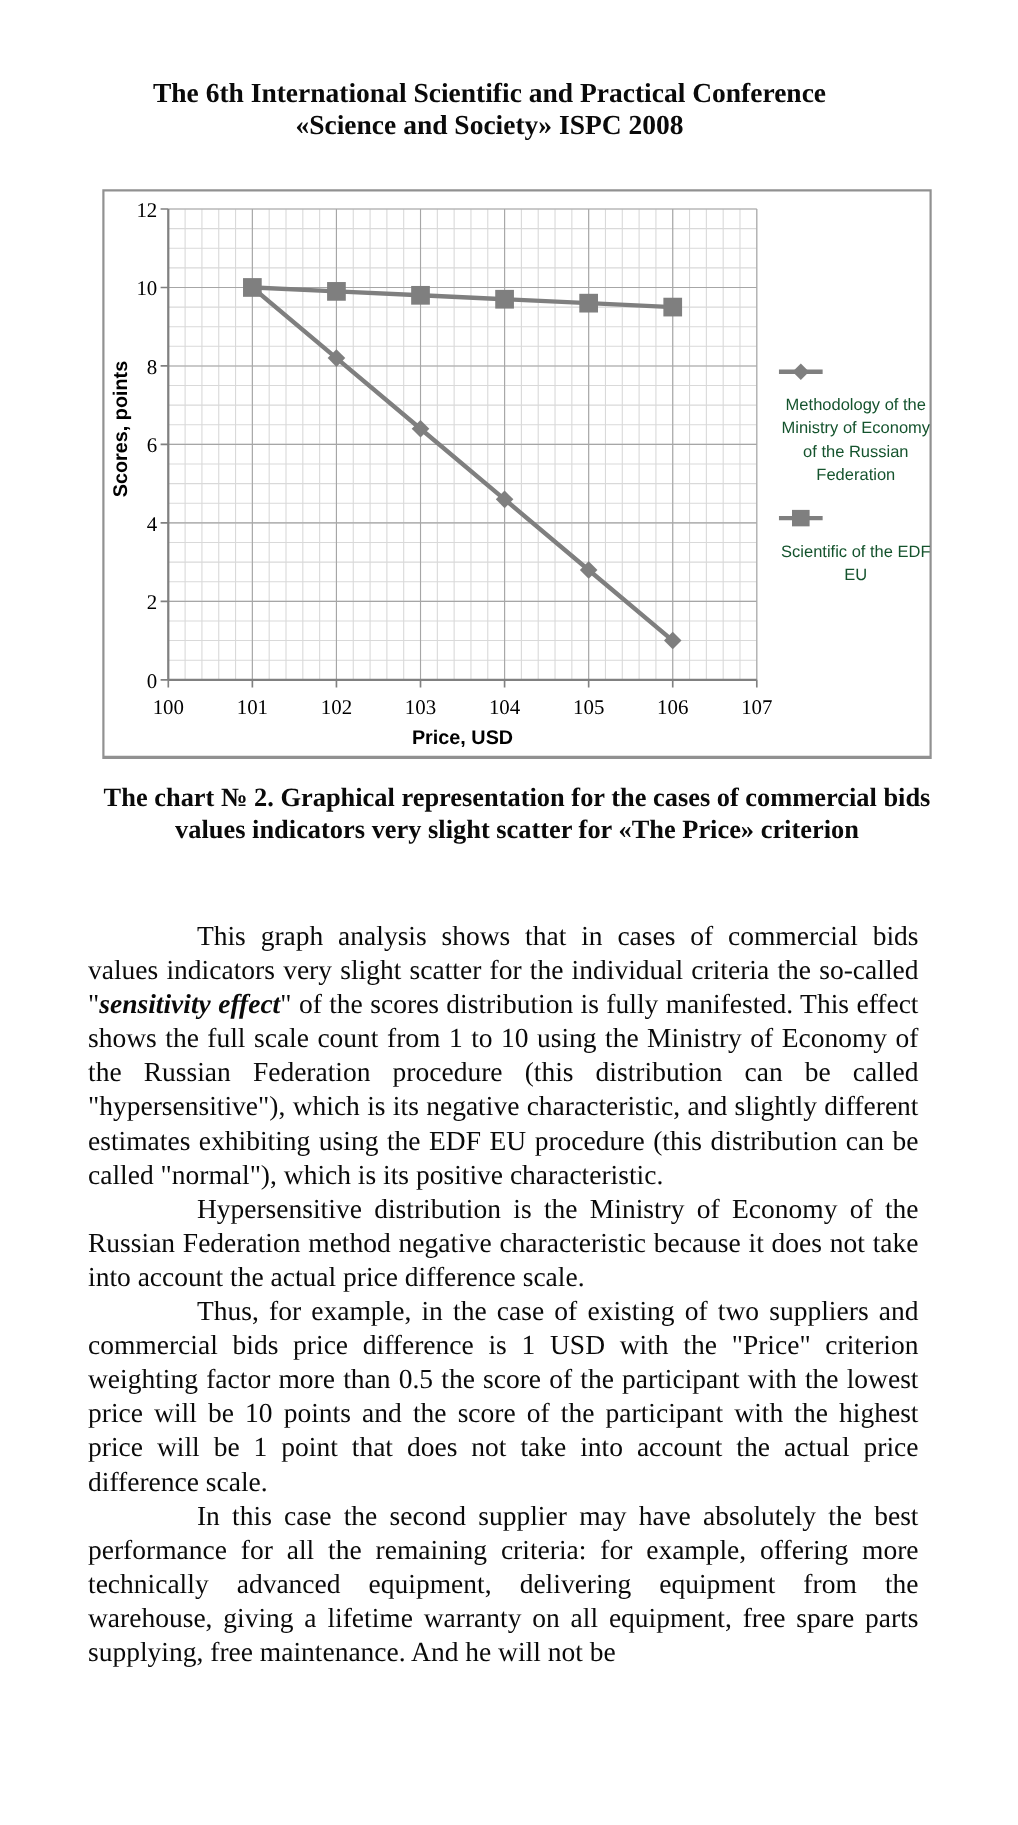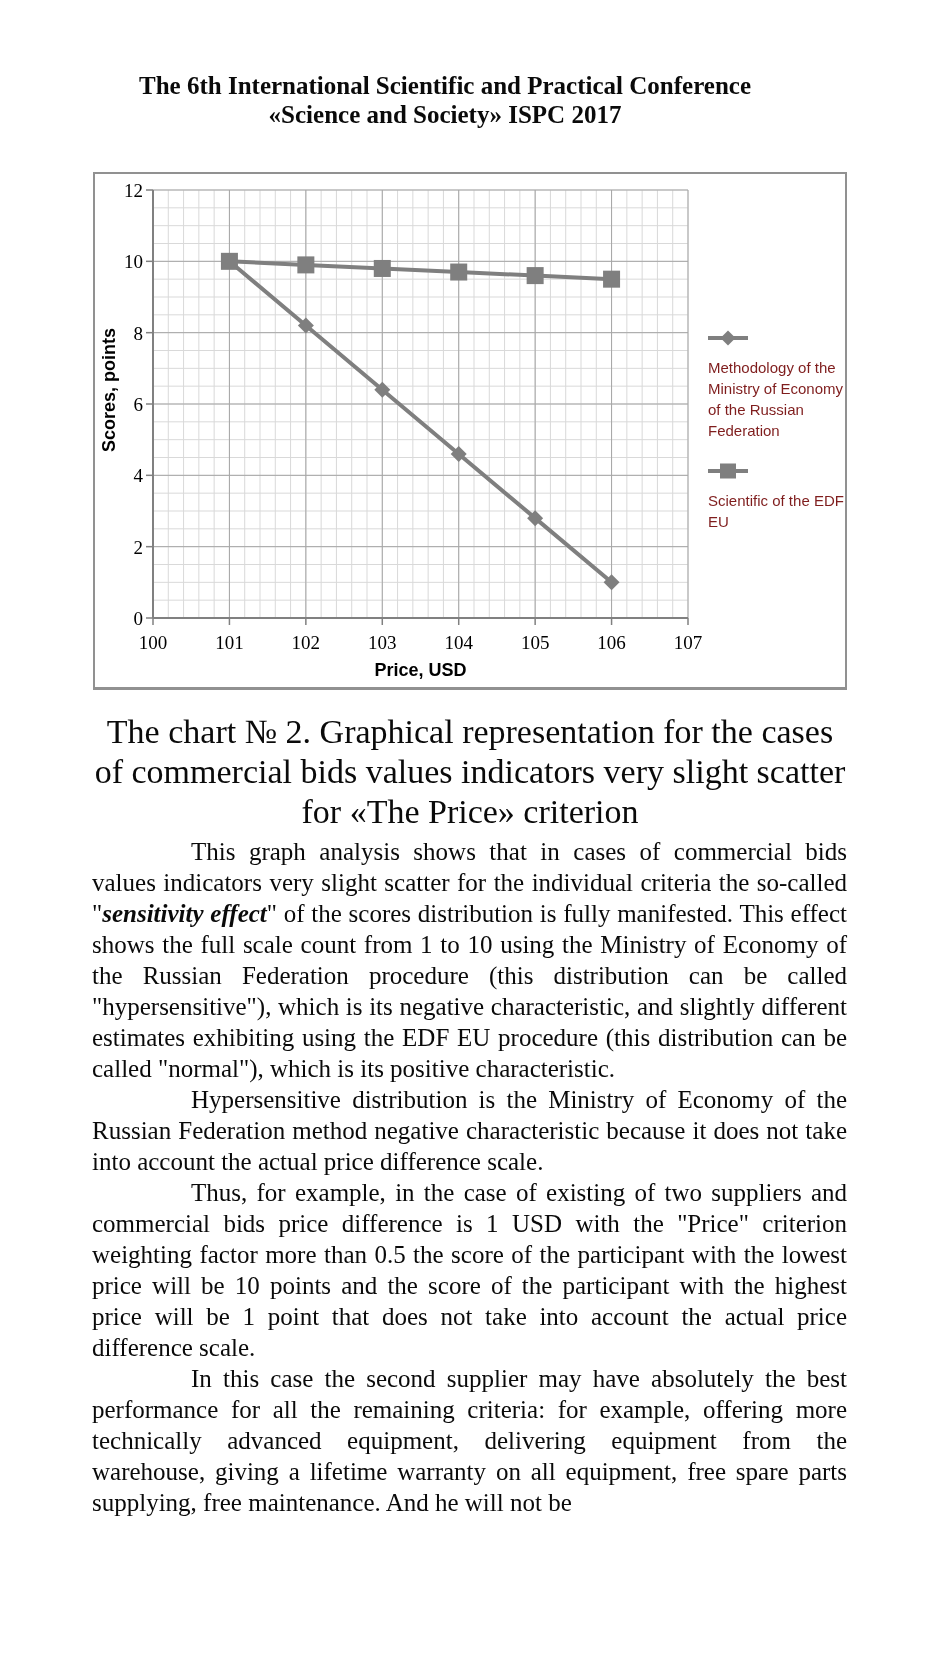--- a/index.html
+++ b/index.html
@@ -15,40 +15,40 @@
   .tick{font-family:"Liberation Serif",serif;font-size:19px;text-anchor:middle;fill:#000000;}
   .ylab{text-anchor:end;}
   .axis-title{font-family:"Liberation Sans",sans-serif;font-weight:bold;font-size:18px;
               text-anchor:middle;fill:#000000;}
 
   .legend{position:absolute;left:613px;top:0;width:140px;}
   .legend-entry{position:absolute;left:0;}
   .legend-entry.ministry{top:156px;}
   .legend-entry.edf{top:289px;}
   .legend-label{margin-top:7px;font-family:"Liberation Sans",sans-serif;font-size:15px;
-                line-height:21px;color:#7f1d1d;}
+                line-height:21px;color:#14532d;text-align:center;}
 
   .caption{position:absolute;top:712px;left:92px;width:756px;text-align:center;
-           font-weight:normal;font-size:34px;line-height:40px;}
-
-  .body-text{position:absolute;top:836px;left:92px;width:755px;
+           font-weight:bold;font-size:24px;line-height:29px;}
+
+  .body-text{position:absolute;top:836px;left:80px;width:755px;
              font-size:25px;line-height:31px;text-align:justify;}
   .body-text p{margin:0;text-indent:99px;}
   .emphasis{font-weight:bold;font-style:italic;}
 
   .page-number{position:absolute;top:1686px;left:0;width:925px;text-align:center;font-size:25px;}
 </style>
 </head>
 <body>
 
 <div class="page">
 
   <div class="header">
     <div>The 6th International Scientific and Practical Conference</div>
-    <div>«Science and Society» ISPC 2017</div>
+    <div>«Science and Society» ISPC 2008</div>
   </div>
 
   <div class="chart-frame">
     <svg class="chart-plot" width="750" height="513" viewBox="0 0 750 513">
         <line x1="58" y1="16" x2="58" y2="444" stroke="#d9d9d9" stroke-width="1"></line>
         <line x1="73.2857142857145" y1="16" x2="73.2857142857145" y2="444" stroke="#d9d9d9" stroke-width="1"></line>
         <line x1="88.57142857142901" y1="16" x2="88.57142857142901" y2="444" stroke="#d9d9d9" stroke-width="1"></line>
         <line x1="103.85714285714242" y1="16" x2="103.85714285714242" y2="444" stroke="#d9d9d9" stroke-width="1"></line>
         <line x1="119.14285714285693" y1="16" x2="119.14285714285693" y2="444" stroke="#d9d9d9" stroke-width="1"></line>
         <line x1="134.42857142857144" y1="16" x2="134.42857142857144" y2="444" stroke="#d9d9d9" stroke-width="1"></line>

